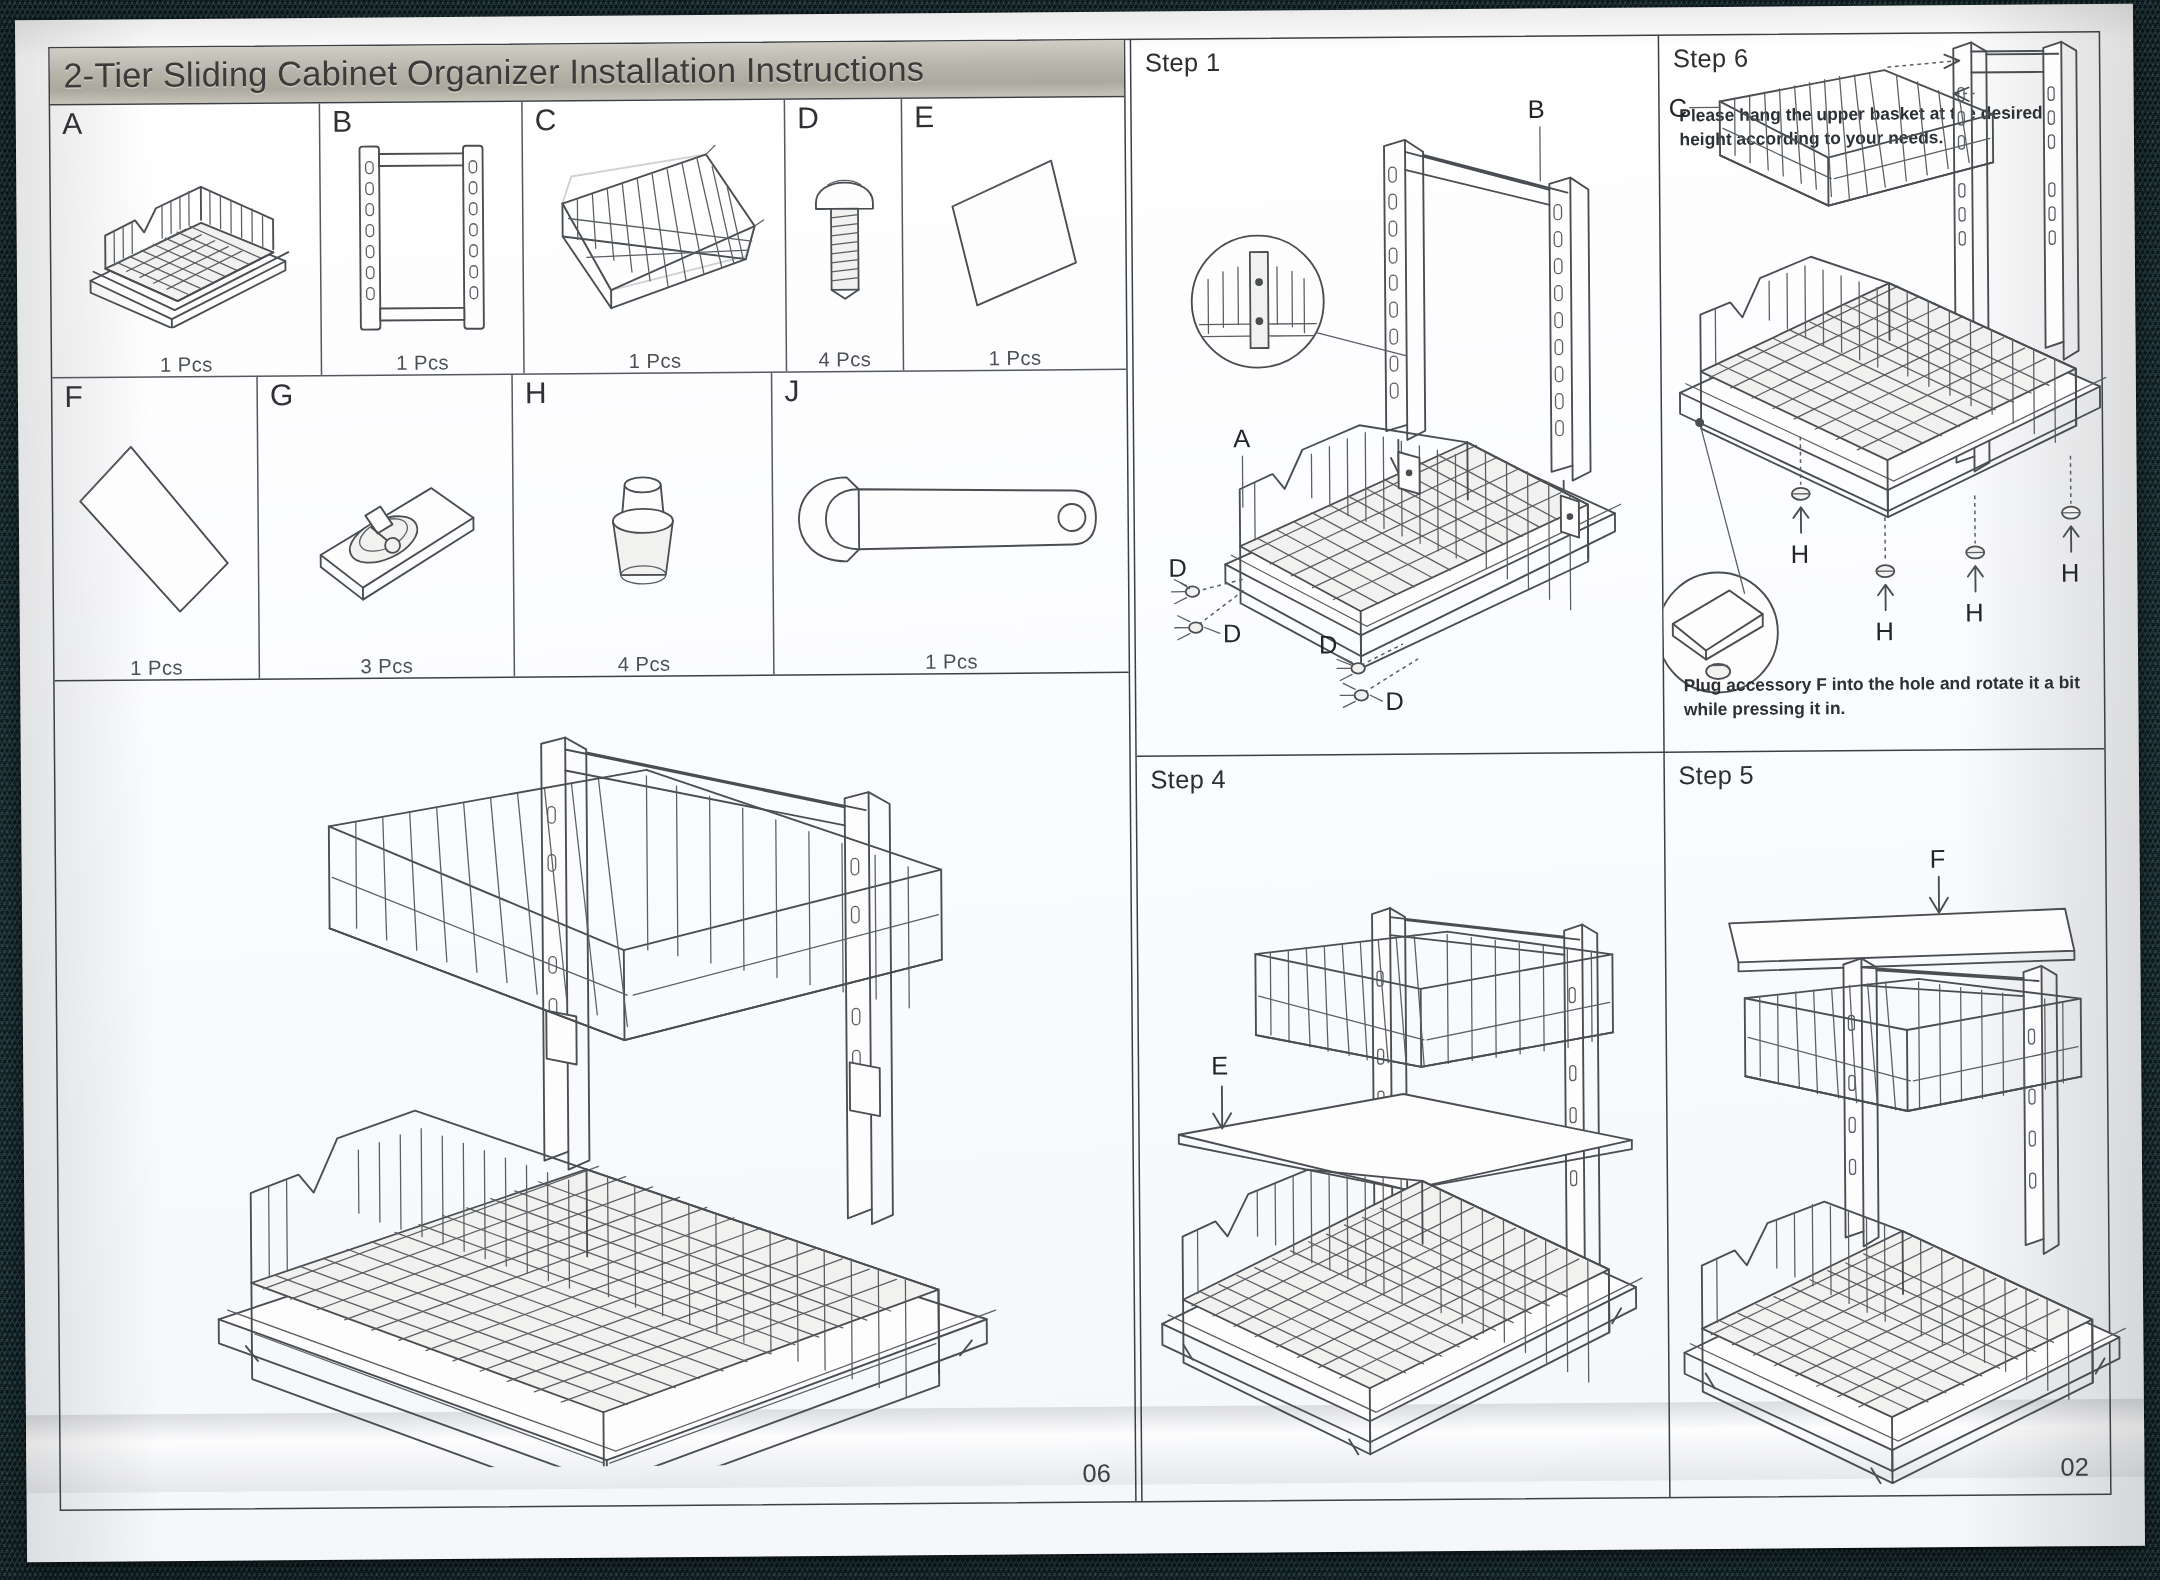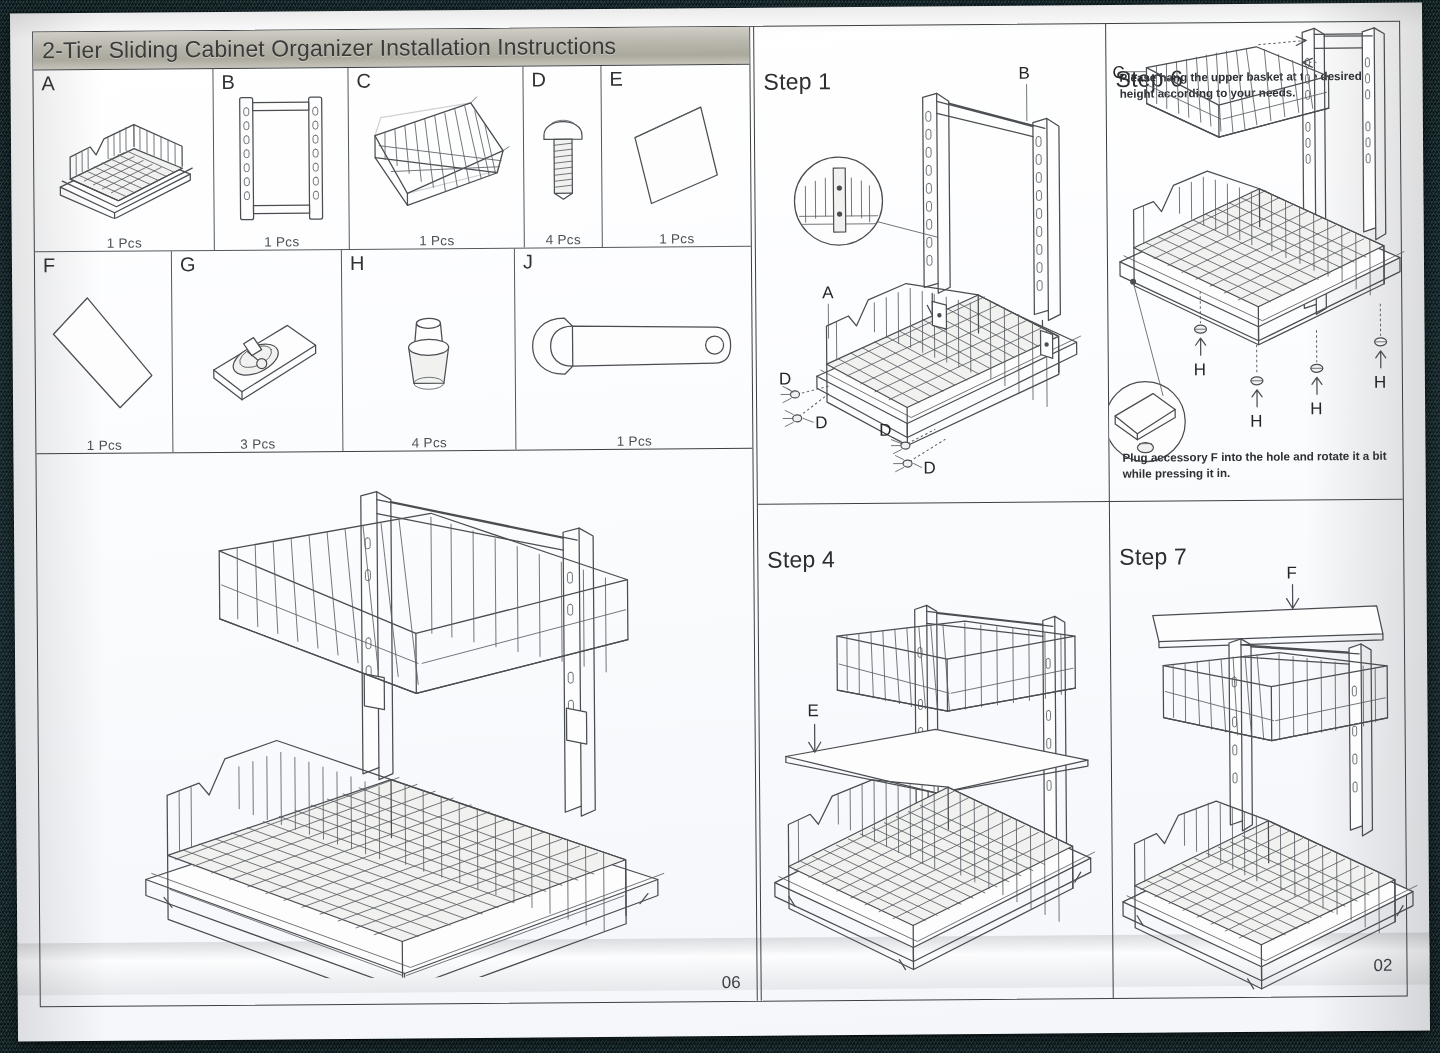--- a/index.html
+++ b/index.html
@@ -95,31 +95,31 @@
     letter-spacing:.3px;
   }
 
   
   #hero{
     position:absolute;left:0;top:422px;right:0;bottom:0;
     display:flex;align-items:center;justify-content:center;
   }
   #hero svg{display:block;}
   #page-no-01{position:absolute;right:16px;bottom:8px;font-size:17px;color:#3c4044;}
-  #page-no-02{position:absolute;right:14px;bottom:20px;font-size:17px;color:#3c4044;}
+  #page-no-02{position:absolute;right:14px;bottom:7px;font-size:17px;color:#3c4044;}
 
   
   .step-panel{position:absolute;box-sizing:border-box;}
   #step1{left:0;  top:0;   width:352px;height:478px;border-right:1.5px solid #3c4044;border-bottom:1.5px solid #3c4044;}
   #step2{left:352px;top:0; right:0;   height:478px;border-bottom:1.5px solid #3c4044;}
   #step3{left:0;  top:478px;width:352px;bottom:0;border-right:1.5px solid #3c4044;}
   #step4{left:352px;top:478px;right:0;bottom:0;}
   .step-title{
     position:absolute;left:9px;top:6px;
-    font-size:23px;color:#2c2e31;letter-spacing:.2px;margin-top:36px;
+    font-size:17px;color:#2c2e31;letter-spacing:.2px;
   }
   .step-note{
     position:absolute;left:13px;right:10px;
     font-size:11.6px;line-height:1.35;color:#2c2f33;font-weight:bold;
   }
   #step2 .step-note.top{top:46px;}
   #step2 .step-note.bottom{top:426px;}
   .step-art{position:absolute;left:0;top:0;width:100%;height:100%;}
   .step-art svg{position:absolute;left:0;top:0;}
 
@@ -907,21 +907,21 @@
                   <path d="M298 337 L298 419"></path>
               </g>
               <path class="ln" d="M28 362 L28 404 L152 466 L152 422"></path>
               <path class="ln" d="M152 466 L312 386 L312 344"></path>
             </g>
           </svg>
         </div>
       </div>
 
       <div class="step-panel" id="step4">
-        <div class="step-title">Step 7</div>
+        <div class="step-title">Step 5</div>
         <div class="step-art">
           <svg width="315" height="498" viewBox="0 0 315 498">
 
             <g>
               <path class="fillw" d="M42 114 L266 106 L272 134 L48 140 Z"></path>
               <path class="ln" d="M48 140 L48 146 L272 140 L272 134"></path>
             </g>
             <text class="lbl" x="176" y="78">F</text>
             <path class="ln" d="M182 84 L182 106 M176 98 L182 108 L188 98"></path>
 

